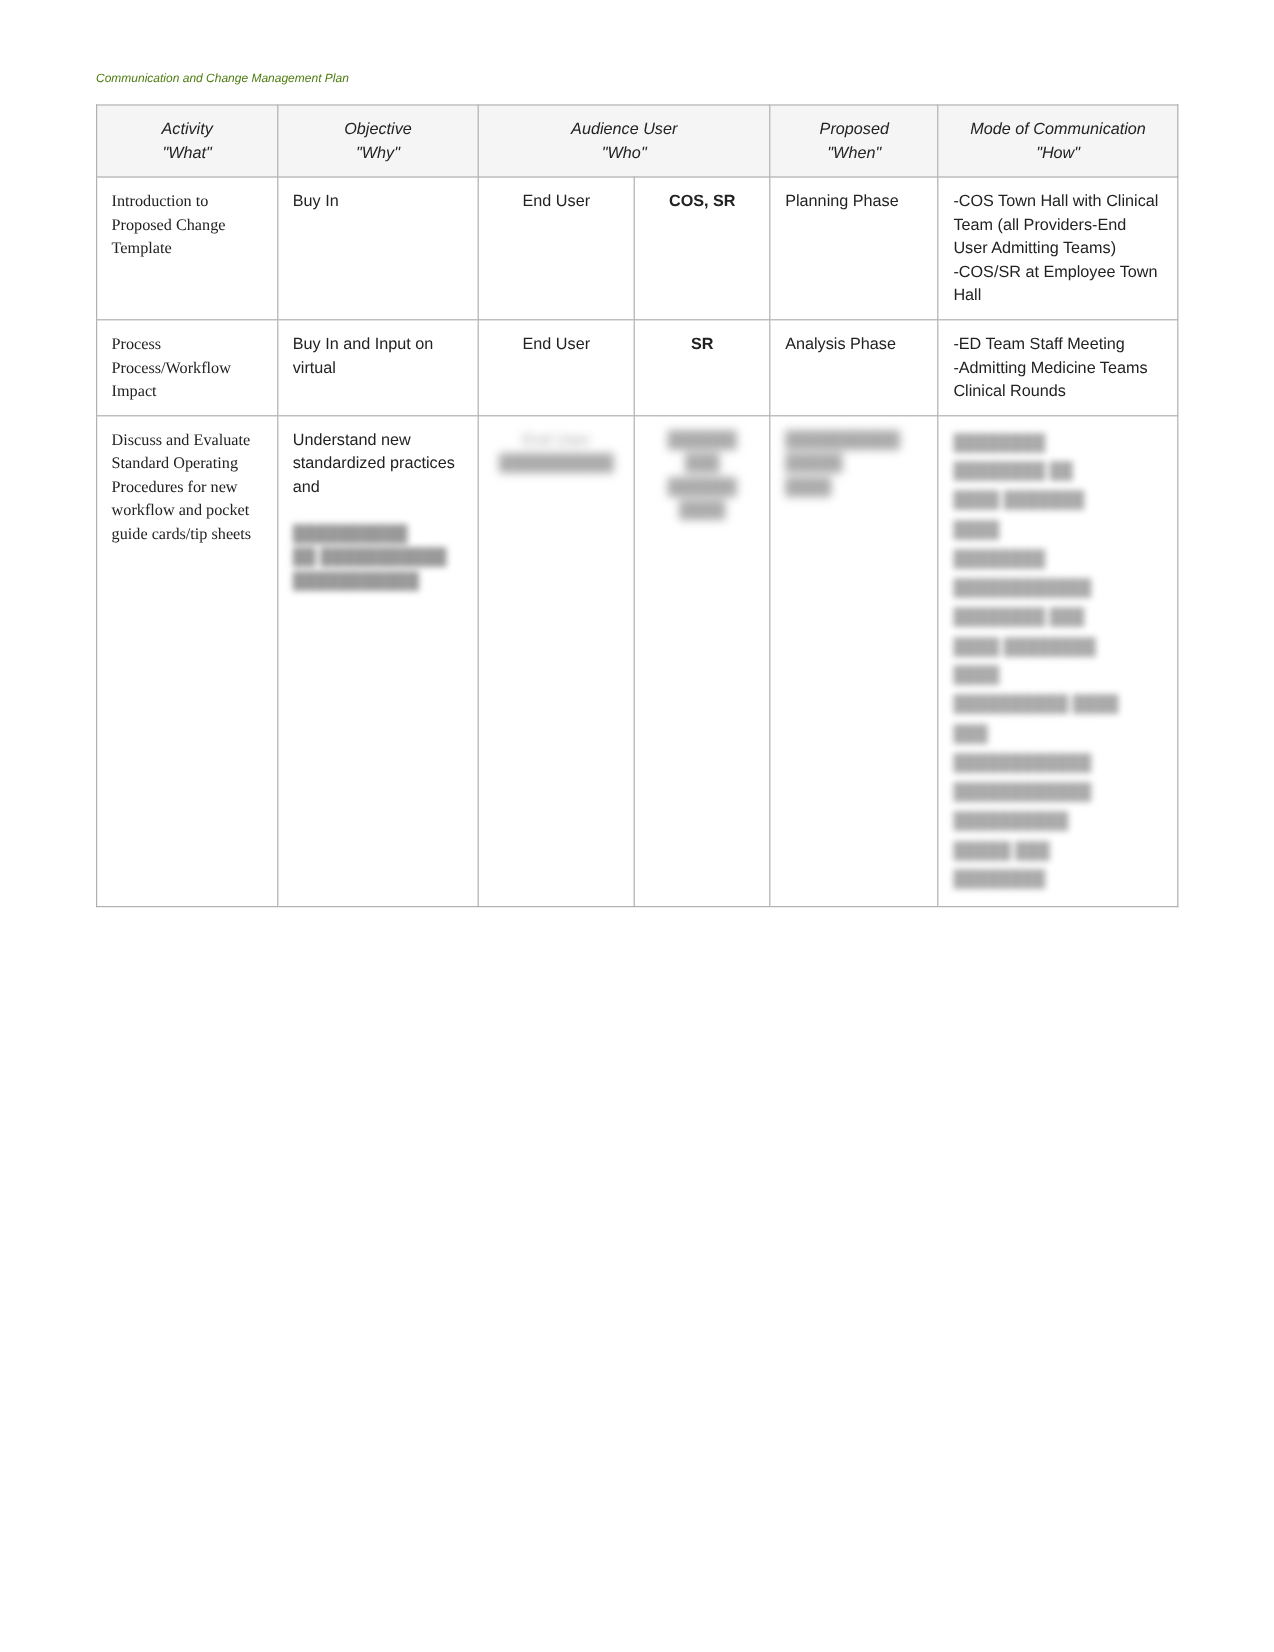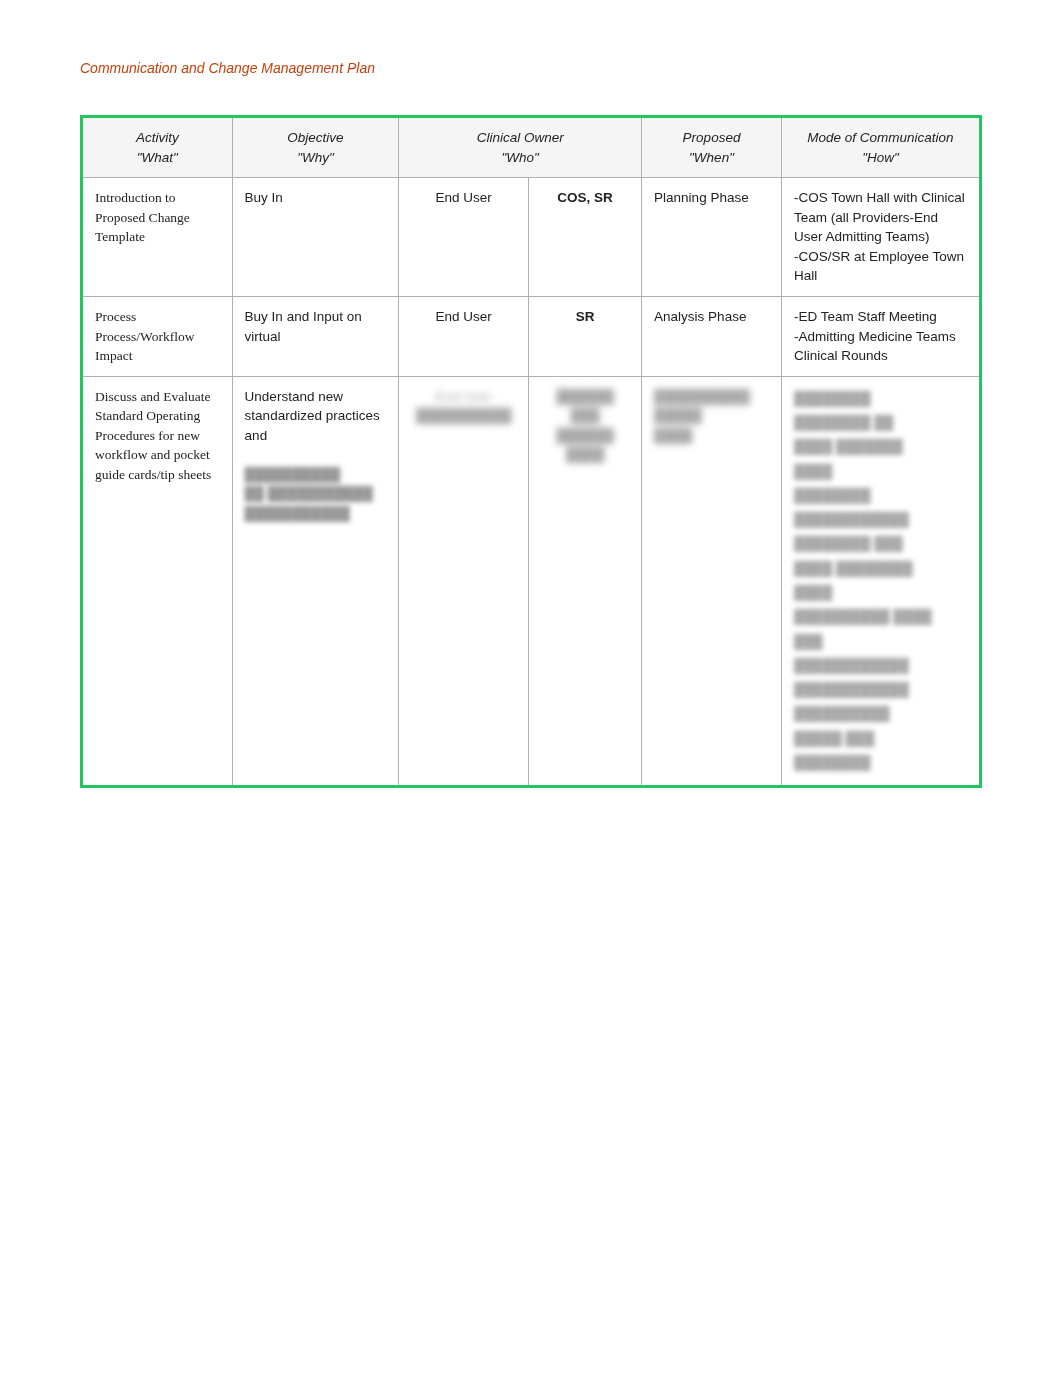--- a/index.html
+++ b/index.html
@@ -13,29 +13,29 @@
       font-family: Arial, sans-serif;
       font-size: 14px;
       color: #222;
       padding: 60px 80px;
       width: 1062px;
       min-height: 1377px;
     }
 
     .page-title {
       font-style: italic;
-      font-size: 14px;
-      margin-bottom: 39px;
-      color: #c2410c;
+      font-size: 10px;
+      margin-bottom: 16px;
+      color: #4d7c0f;
     }
 
     .comm-table {
       width: 100%;
       border-collapse: collapse;
-      border: 3px solid #22c55e;
+      border: 1px solid #22c55e;
     }
 
     .comm-table th,
     .comm-table td {
       border: 1px solid #b0b0b0;
       padding: 10px 12px;
       vertical-align: top;
       font-size: 13.5px;
       line-height: 1.45;
     }
@@ -94,21 +94,21 @@
     <tr>
       <th>
         <span>Activity</span><br>
         <span>"What"</span>
       </th>
       <th>
         <span>Objective</span><br>
         <span>"Why"</span>
       </th>
       <th colspan="2">
-        <span>Clinical Owner</span><br>
+        <span>Audience User</span><br>
         <span>"Who"</span>
       </th>
       <th>
         <span>Proposed</span><br>
         <span>"When"</span>
       </th>
       <th>
         <span>Mode of Communication</span><br>
         <span>"How"</span>
       </th>

